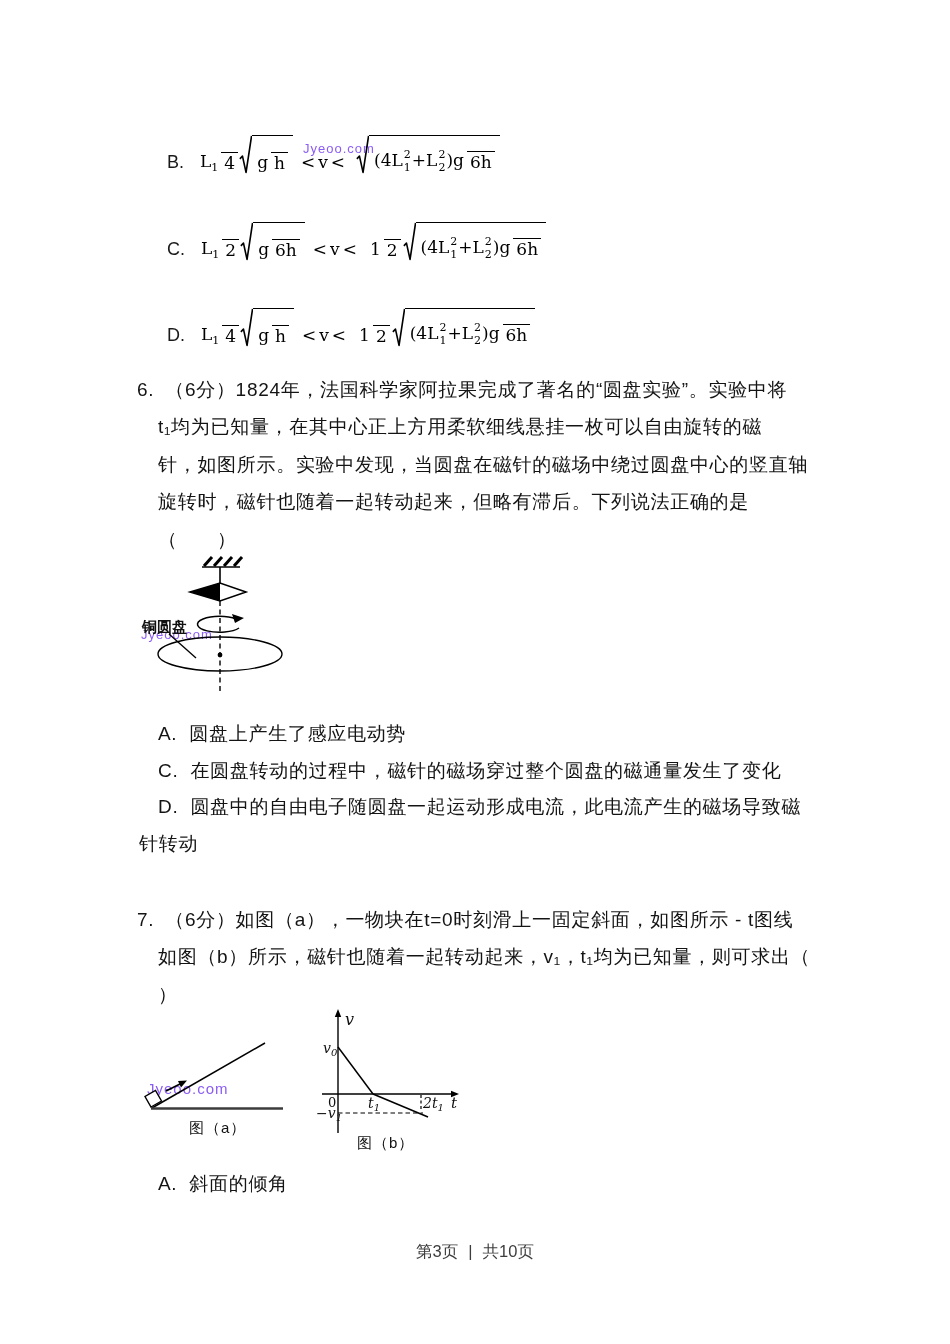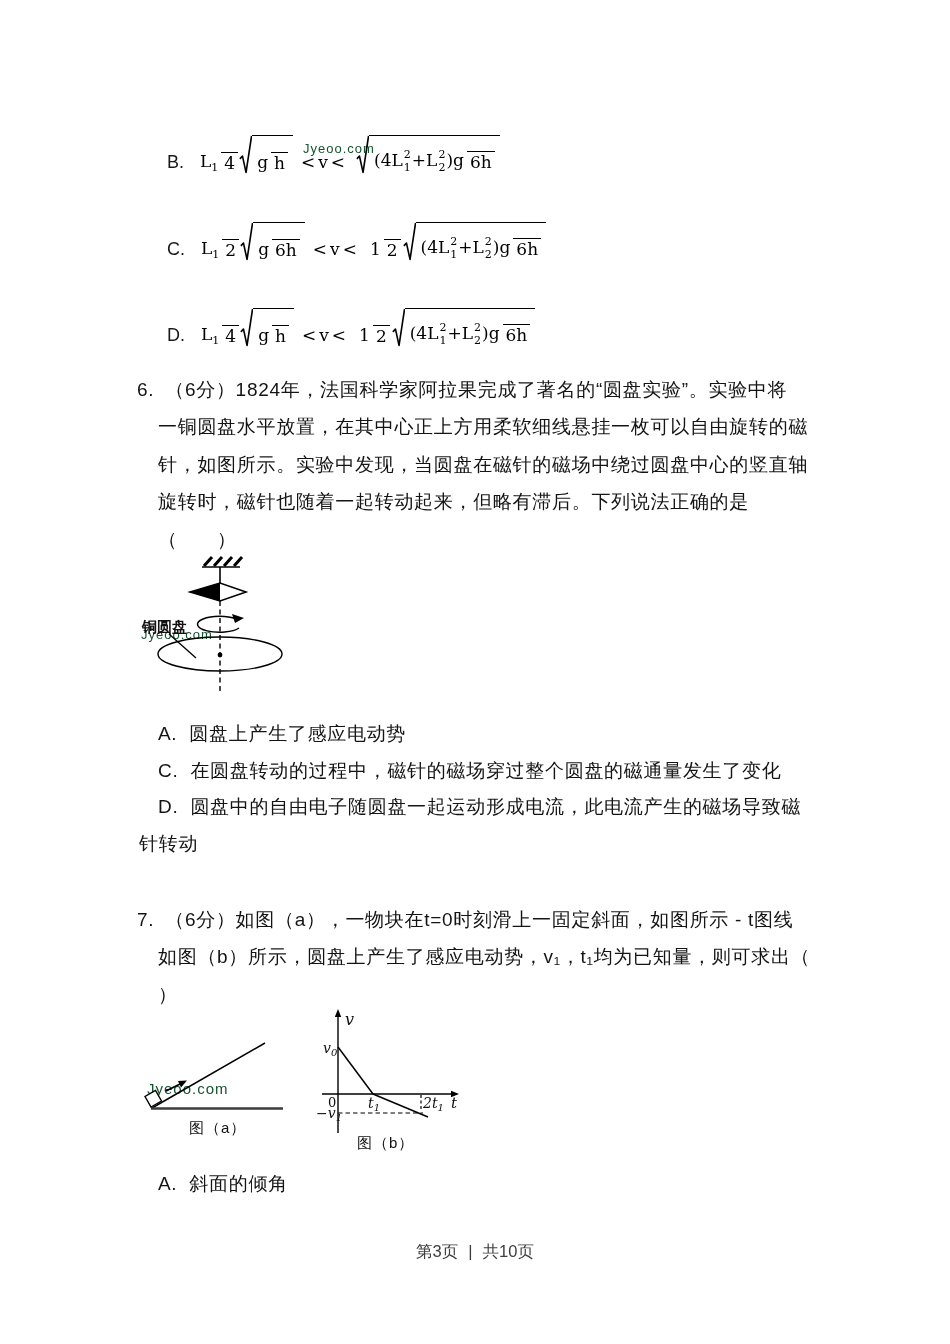--- a/index.html
+++ b/index.html
@@ -43,21 +43,21 @@
   .para .line { height:37.4px; line-height:37.4px; white-space:nowrap; }
   .para .indent { padding-left:21px; }
   .qnum { display:inline-block; margin-right:11px; }
   .optlist { position:absolute; font-size:19px; letter-spacing:0.7px; color:#141414; }
   .optlist .line { height:36.6px; line-height:36.6px; white-space:nowrap; }
   .optlist .opt-label { display:inline-block; margin-right:12px; }
   .optlist .outdent { margin-left:-19px; }
 
   .fig-caption { position:absolute; font-size:15px; letter-spacing:1px; color:#111; }
 
-  .watermark { position:absolute; font-size:13px; color:#14532d; letter-spacing:1px; }
+  .watermark { position:absolute; font-size:13px; color:#8b5cf6; letter-spacing:1px; }
 
   .footer {
     position:absolute; top:1241px; left:0; width:100%; text-align:center;
     font-size:16.5px; color:#3d3d3d;
   }
   .footer span { margin:16px 5px; }
 
   svg text { font-family:"DejaVu Serif",serif; fill:#111; }
 </style>
 </head>
@@ -211,21 +211,21 @@
           <span>)g</span>
         </span>
         <span class="den">6h</span>
       </span>
     </span>
   </span>
 </div>
 
 <div class="para" style="left:137px; top:371px; width:690px;">
   <div class="line"><span class="qnum">6.</span><span>（6分）1824年，法国科学家阿拉果完成了著名的“圆盘实验”。实验中将</span></div>
-  <div class="line indent">一铜圆盘水平放置，在其中心正上方用柔软细线悬挂一枚可以自由旋转的磁</div>
+  <div class="line indent">t₁均为已知量，在其中心正上方用柔软细线悬挂一枚可以自由旋转的磁</div>
   <div class="line indent">针，如图所示。实验中发现，当圆盘在磁针的磁场中绕过圆盘中心的竖直轴</div>
   <div class="line indent">旋转时，磁针也随着一起转动起来，但略有滞后。下列说法正确的是</div>
   <div class="line indent">（　　）</div>
 </div>
 
 <svg class="abs" style="left:138px; top:551px;" width="164" height="148" viewBox="0 0 164 148">
 
   <g>
     <line x1="64" y1="16" x2="102" y2="16" stroke="#000" stroke-width="1.6"></line>
     <line x1="66" y1="15" x2="74" y2="6" stroke="#000" stroke-width="3"></line>
@@ -257,21 +257,21 @@
 
 <div class="optlist" style="left:158px; top:716px;">
   <div class="line"><span class="opt-label">A.</span><span>圆盘上产生了感应电动势</span></div>
   <div class="line"><span class="opt-label">C.</span><span>在圆盘转动的过程中，磁针的磁场穿过整个圆盘的磁通量发生了变化</span></div>
   <div class="line"><span class="opt-label">D.</span><span>圆盘中的自由电子随圆盘一起运动形成电流，此电流产生的磁场导致磁</span></div>
   <div class="line outdent"><span>针转动</span></div>
 </div>
 
 <div class="para" style="left:137px; top:901px; width:690px;">
   <div class="line"><span class="qnum">7.</span><span>（6分）如图（a），一物块在t=0时刻滑上一固定斜面，如图所示 - t图线</span></div>
-  <div class="line indent">如图（b）所示，圆盘上产生了感应电动势，v₁，t₁均为已知量，则可求出（</div>
+  <div class="line indent">如图（b）所示，磁针也随着一起转动起来，v₁，t₁均为已知量，则可求出（</div>
   <div class="line indent">）</div>
 </div>
 
 <svg class="abs" style="left:140px; top:1033px;" width="150" height="84" viewBox="0 0 150 84">
   <line x1="12" y1="75" x2="125" y2="10" stroke="#000" stroke-width="1.5"></line>
   <line x1="11" y1="75.5" x2="143" y2="75.5" stroke="#3c3c3c" stroke-width="2.4"></line>
   <polygon points="11,74 21.5,68 15.5,57.5 5,63.5" fill="#fff" stroke="#000" stroke-width="1.4"></polygon>
   <g>
     <line x1="26" y1="58" x2="42" y2="50" stroke="#000" stroke-width="1.6"></line>
     <polygon points="47,47.5 38,48 41,54.5" fill="#000"></polygon>

